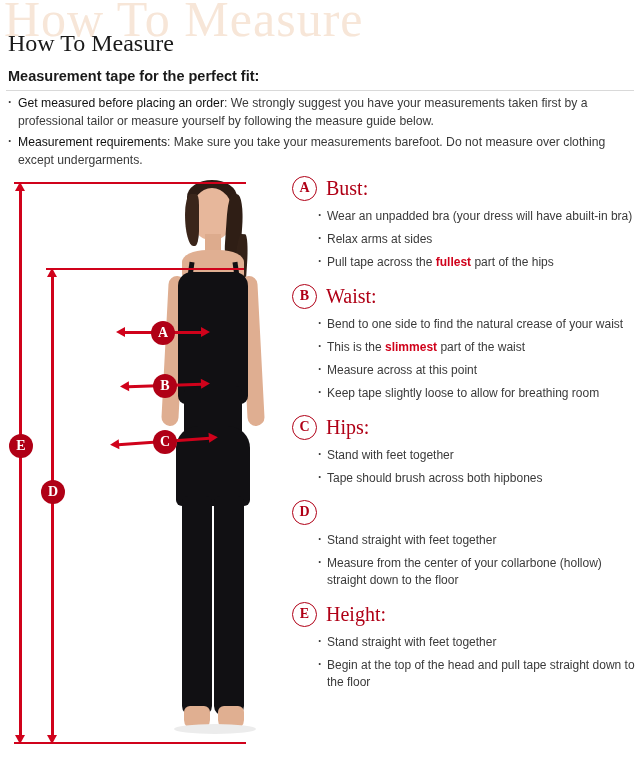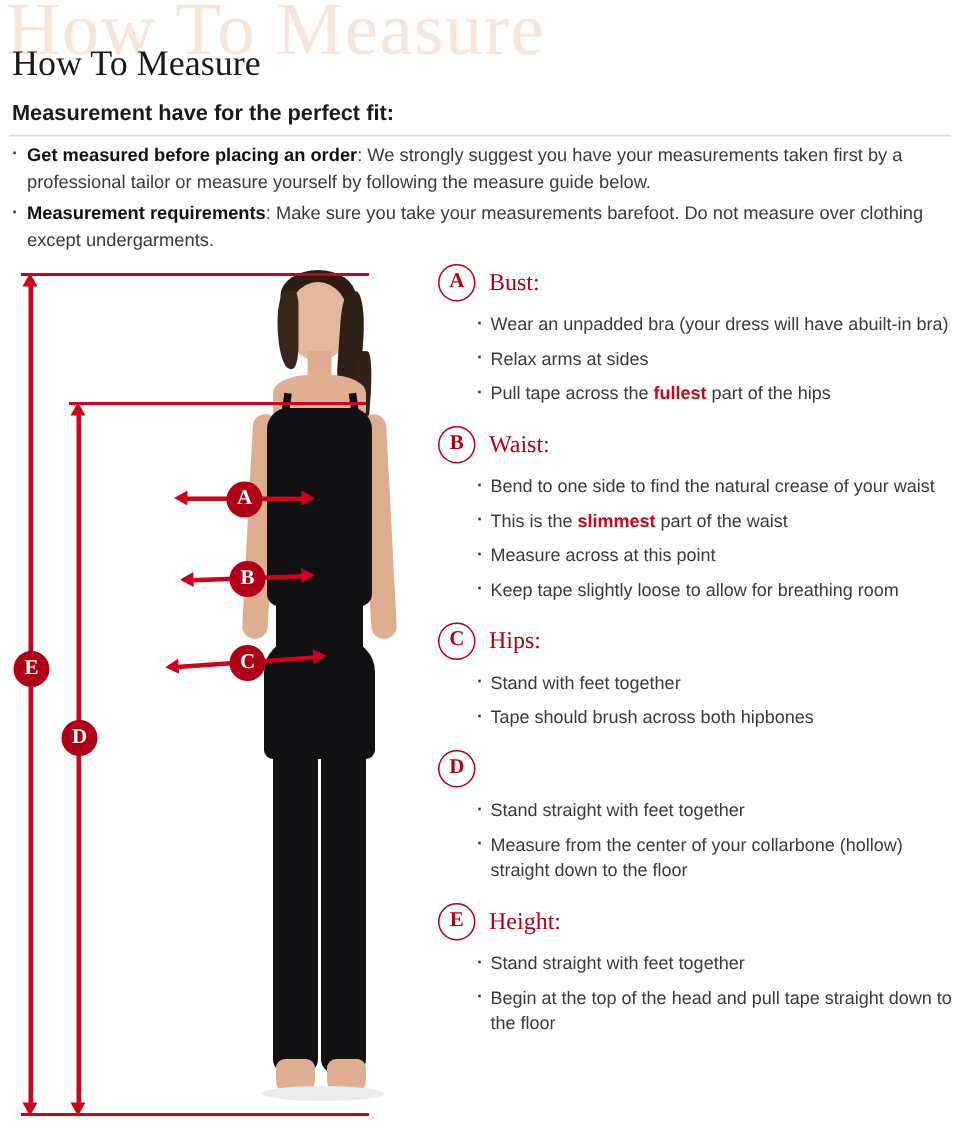--- a/index.html
+++ b/index.html
@@ -69,21 +69,21 @@
   .tip::before {
     content: "\00b7";
     position: absolute;
     left: 0;
     top: -1px;
     color: #3a3a3a;
     font-weight: bold;
   }
   .tip b {
     color: #111;
-    font-weight: bold;
+    font-weight: normal;
     text-align: center;
   }
 
   
   .figure-panel {
     position: absolute;
     left: 6px;
     top: 176px;
     width: 272px;
     height: 578px;
@@ -252,21 +252,21 @@
     font-family: "Liberation Serif", serif;
     font-size: 14px;
     font-weight: bold;
     text-align: center;
     line-height: 21px;
     margin-right: 9px;
     flex: 0 0 auto;
   }
   .sec-title {
     font-family: "Liberation Serif", serif;
-    font-size: 16px;
+    font-size: 20px;
     color: #b00016;
   }
   .bullets { margin: 0; padding: 0 0 0 26px; }
   .bullet {
     font-size: 12px;
     line-height: 1.42;
     color: #3a3a3a;
     margin-bottom: 6px;
     padding-left: 9px;
     position: relative;
@@ -278,21 +278,21 @@
     font-weight: bold;
     color: #3a3a3a;
   }
   .bullet b { color: #d0021b; font-weight: bold; }
 </style>
 </head>
 <body>
 
 <div class="watermark">How To Measure</div>
 <div class="title">How To Measure</div>
-<div class="tips-heading">Measurement have for the perfect fit:</div>
+<div class="tips-heading">Measurement tape for the perfect fit:</div>
 <div class="divider"></div>
 
 <div class="tips">
   <div class="tip">
     <b>Get measured before placing an order</b><span>: We strongly suggest you have your measurements taken first by a professional tailor or measure yourself by following the measure guide below.</span>
   </div>
   <div class="tip">
     <b>Measurement requirements</b><span>: Make sure you take your measurements barefoot. Do not measure over clothing except undergarments.</span>
   </div>
 </div>

